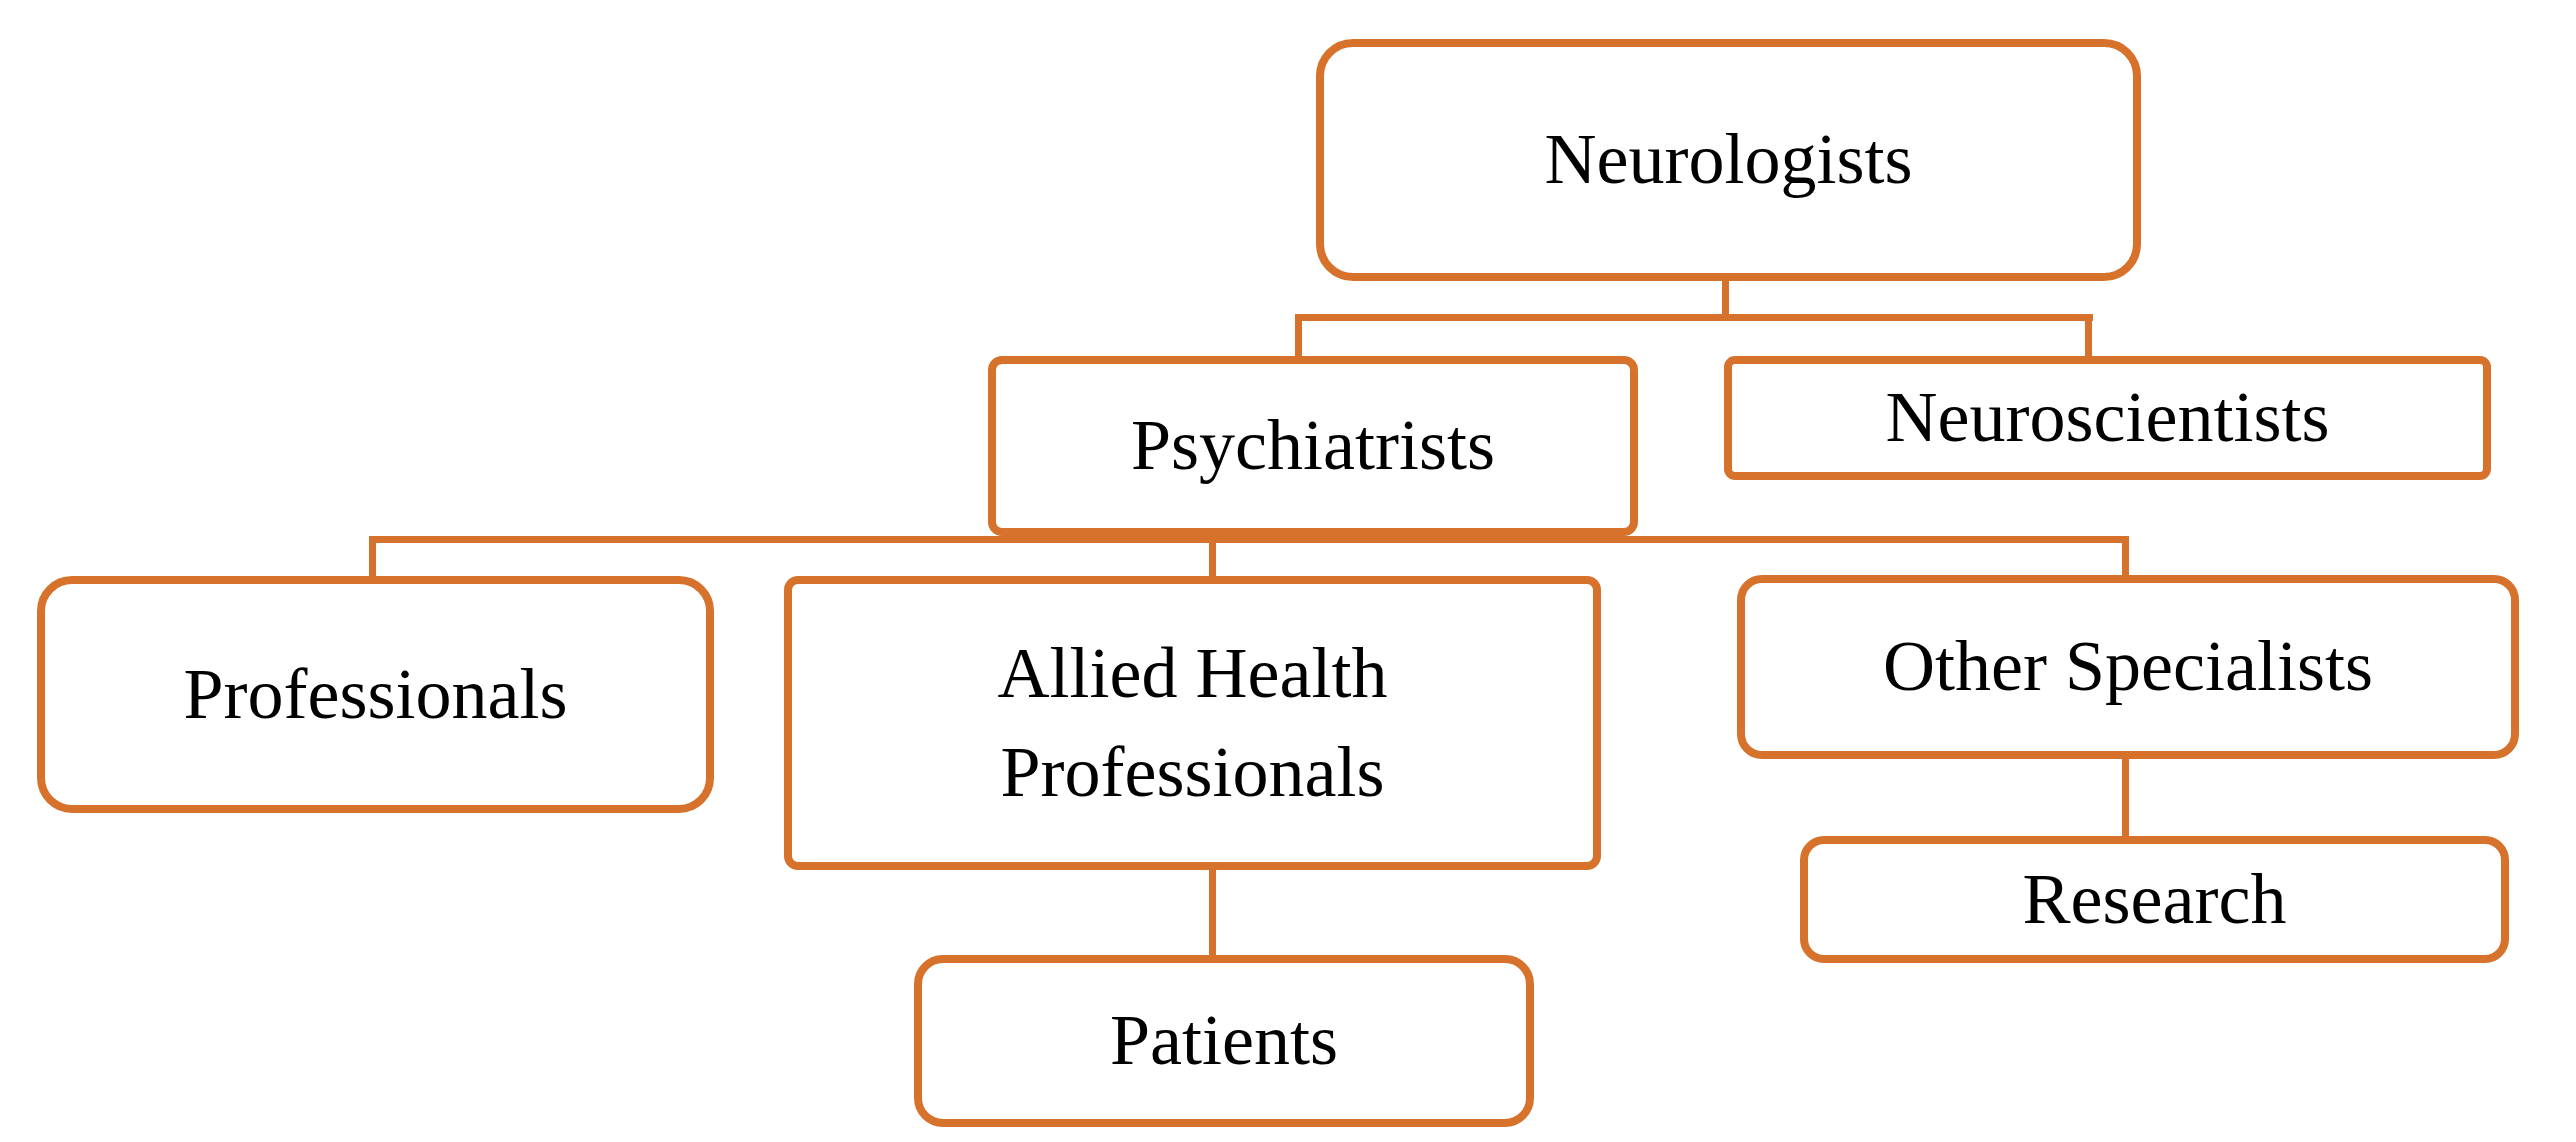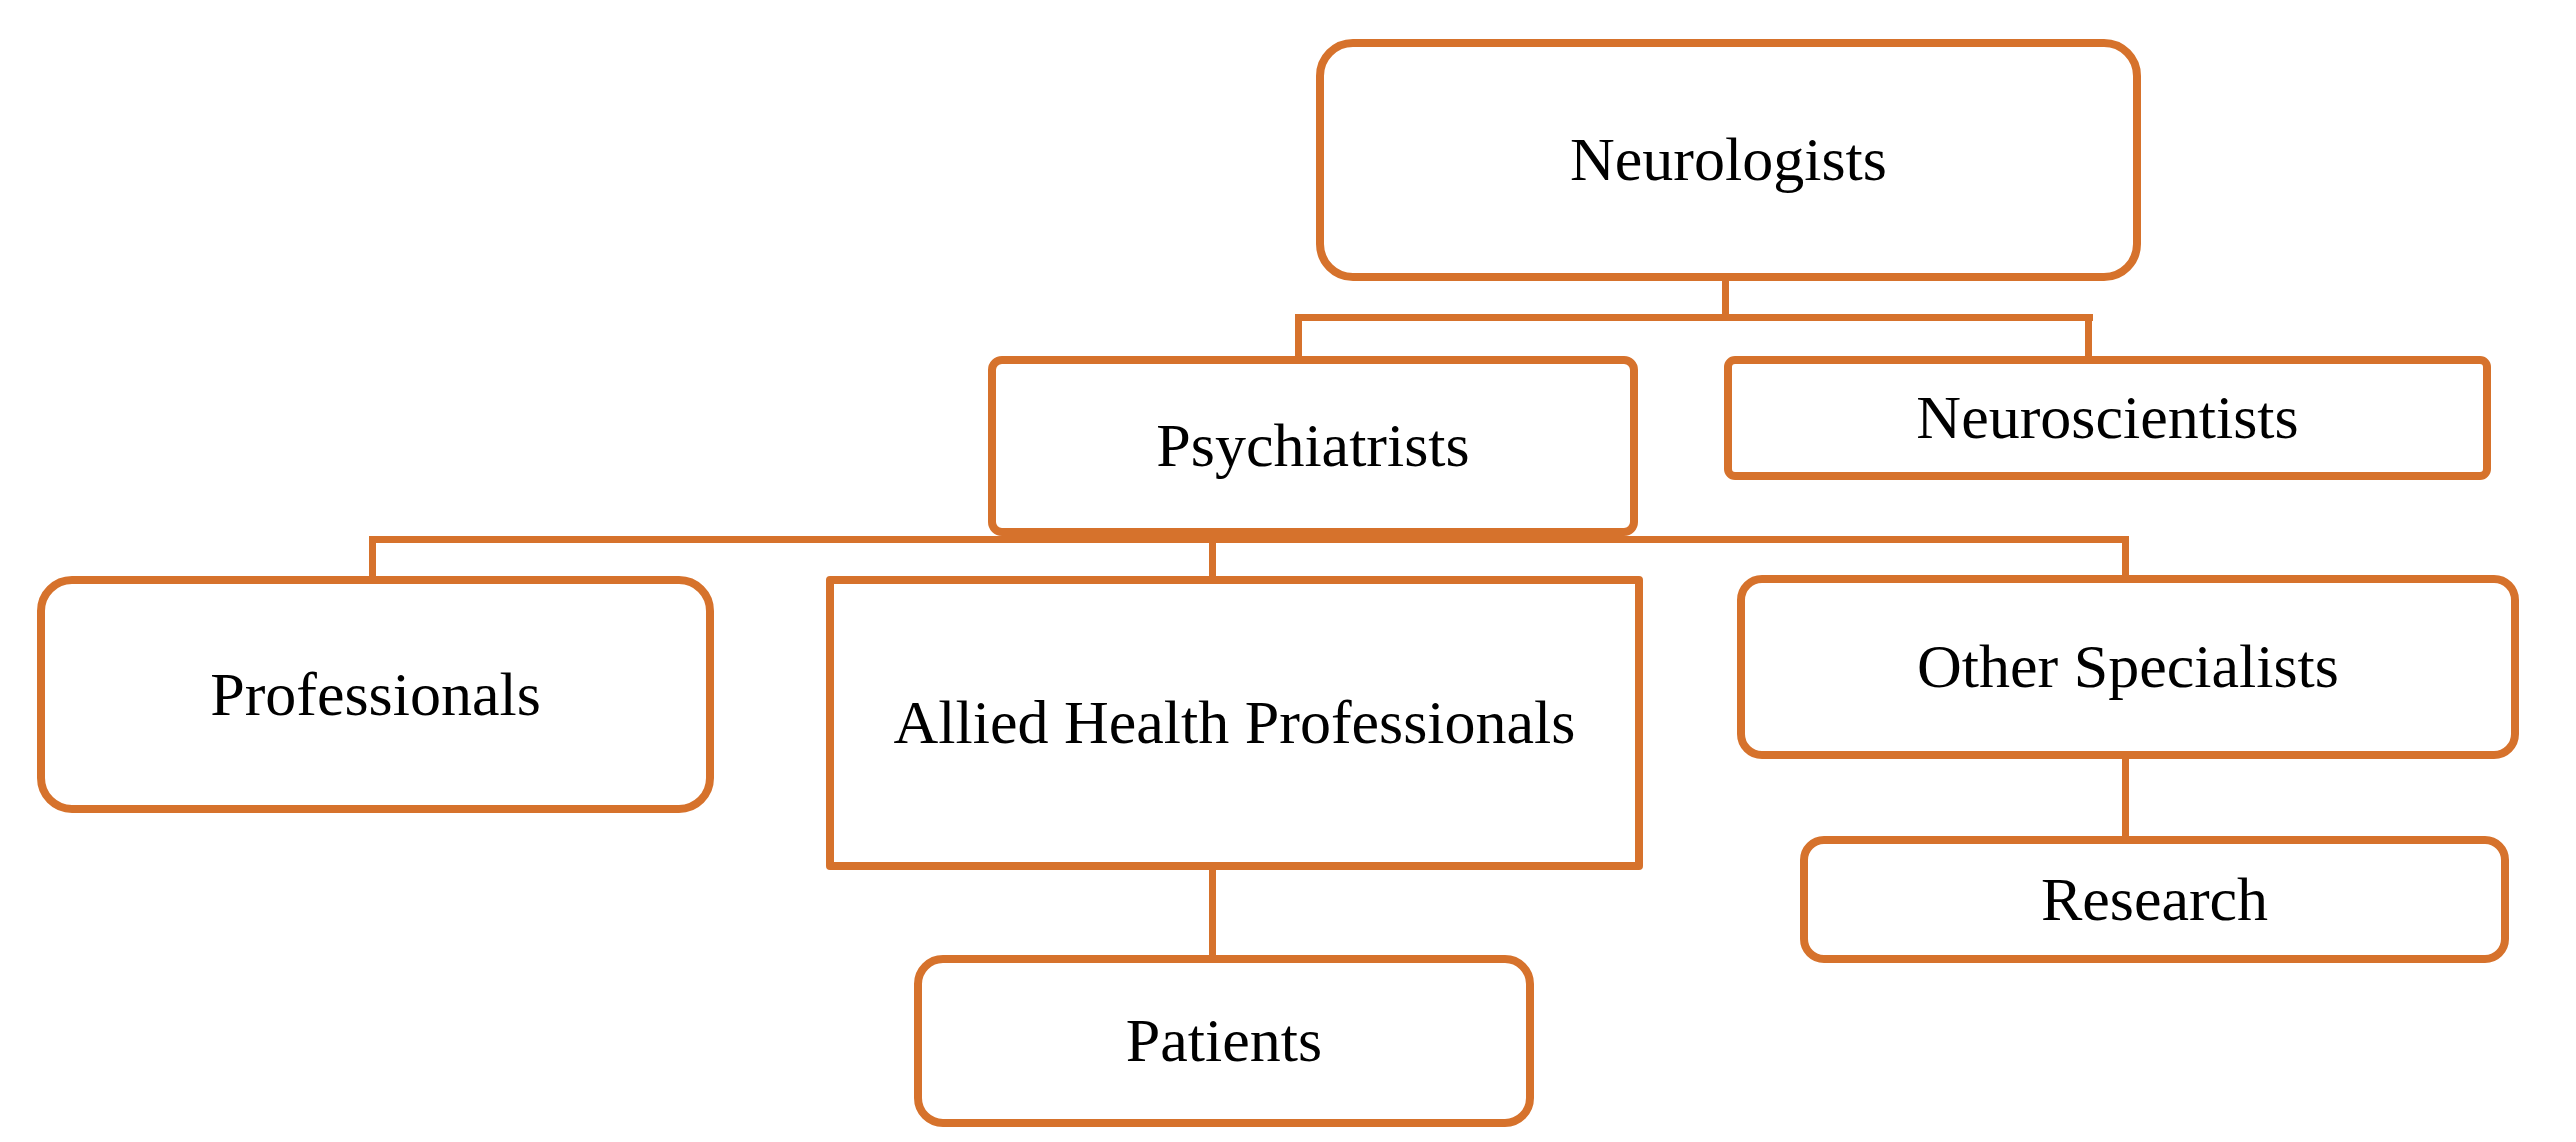--- a/index.html
+++ b/index.html
@@ -18,37 +18,37 @@
   .node {
     position: absolute;
     box-sizing: border-box;
     background: var(--bg, #ffffff);
     border: 8.2px solid var(--accent, #D6722C);
     display: flex;
     align-items: center;
     justify-content: center;
     text-align: center;
     color: var(--text, #000000);
-    font-size: 62px;
+    font-size: 72px;
     line-height: 1.38;
     z-index: 2;
     padding: 0 23px;
   }
   .node span { display: block; }
   .connector {
     position: absolute;
     background: var(--accent, #D6722C);
     z-index: 1;
   }
   
   .n-neurologists    { left: 1316px; top: 39px;   width: 825px; height: 242px; border-radius: 37px; }
   .n-psychiatrists   { left: 988px; top: 356px;  width: 650px;  height: 180px; border-radius: 14px; }
   .n-neuroscientists { left: 1724px; top: 356px;  width: 767px;  height: 124px; border-radius: 11px; }
   .n-psychologists   { left: 37px;   top: 576px;  width: 677px;  height: 237px; border-radius: 35px; }
-  .n-allied          { left: 826px; top: 576px;  width: 817px;  height: 294px; border-radius: 4px; }
+  .n-allied          { left: 784px; top: 576px;  width: 817px;  height: 294px; border-radius: 14px; }
   .n-other           { left: 1737px; top: 575px;  width: 782px;  height: 184px; border-radius: 25px; }
   .n-research        { left: 1800px; top: 836px; width: 709px;  height: 127px; border-radius: 24px; }
   .n-patients        { left: 914px; top: 955px; width: 620px;  height: 172px; border-radius: 29px; }
   
   .c-v1 { left: 1722px; top: 273px;  width: 7.4px;    height: 45px;  }
   .c-h1 { left: 1295px; top: 314px;  width: 798px;  height: 7.4px;   }
   .c-v2 { left: 1295px; top: 314px;  width: 7.4px;    height: 44px;  }
   .c-v3 { left: 2085px; top: 314px;  width: 7.4px;    height: 44px;  }
   .c-v4 { left: 1284px; top: 498px;  width: 7.4px;    height: 45px;  }
   .c-h2 { left: 369px;  top: 536px;  width: 1760px; height: 7.4px;   }

